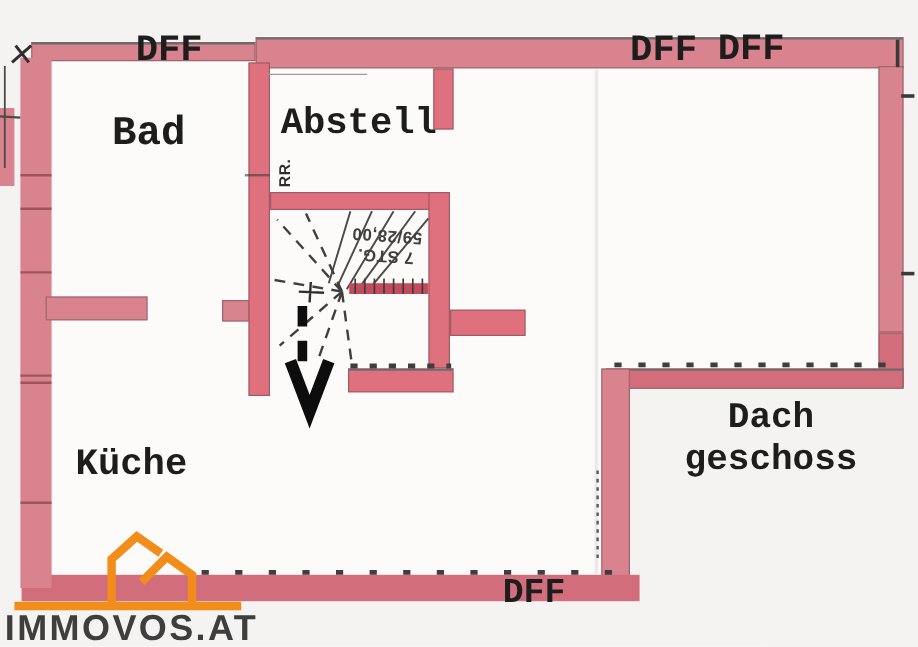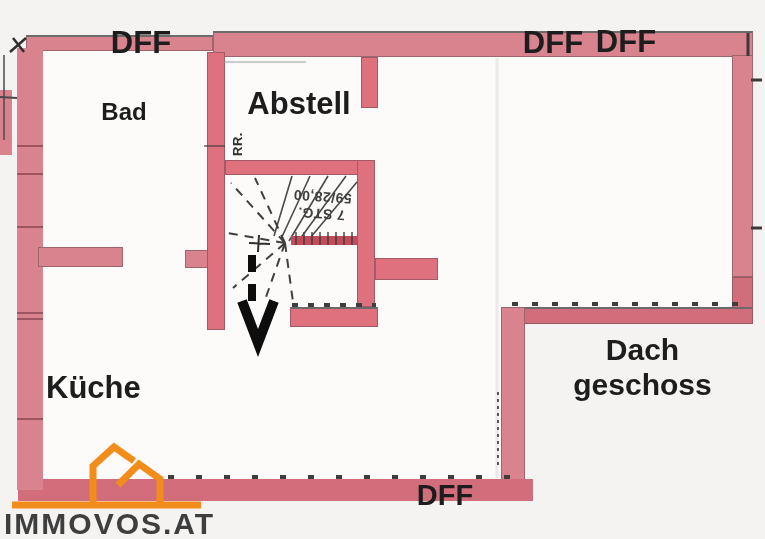--- a/index.html
+++ b/index.html
@@ -15,21 +15,21 @@
   }
   .room{position:absolute;background:var(--c-room);}
   .wall{position:absolute;background:var(--c-wall);box-sizing:border-box;
         border:1px solid rgba(70,58,60,0.40);}
   .wall.bright{background:var(--c-wall-bright);}
   .wall.deep{background:var(--c-wall-deep);}
   .wall.edge-top{border-top:2px solid #6e6a6a;}
   .wall.no-border{border:none;}
   .label{
     position:absolute;font-weight:700;color:var(--c-ink);
-    text-align:center;line-height:34px;font-size:31px;letter-spacing:0px;
+    text-align:center;line-height:34px;font-size:31px;letter-spacing:0px;font-family:Liberation Mono, monospace;
   }
   .label .ln{display:block;}
   .dff{font-size:31px;line-height:32px;}
   #stairs-note{
     position:absolute;left:281px;top:186px;width:82px;height:36px;
     font-size:14px;line-height:17px;font-weight:700;color:var(--c-stair-ink);
     text-align:center;transform:rotate(184deg);letter-spacing:0.5px;
   }
   #rr-label{
     position:absolute;left:219px;top:136px;width:38px;height:16px;
@@ -120,30 +120,30 @@
       <path d="M118,485 L139,464 L160,479 L160,504"></path>
       <path d="M12,505 L201,505"></path>
     </g>
   </svg>
 
   <div class="label dff" style="left:106px;top:27px;width:70px;">DFF</div>
   <div class="label dff" style="left:521px;top:27px;width:64px;">DFF</div>
   <div class="label dff" style="left:594px;top:26px;width:64px;">DFF</div>
   <div class="label dff" style="left:413px;top:479px;width:64px;font-size:29px;">DFF</div>
 
-  <div class="label" style="left:39px;top:95px;width:170px;font-size:24px;line-height:34px;">
+  <div class="label" style="left:39px;top:95px;width:170px;font-size:34px;line-height:34px;">
     <span class="ln">Bad</span>
   </div>
 
   <div class="label" style="left:228px;top:85px;width:142px;line-height:37px;">
     <span class="ln">Abstell</span>
   </div>
 
 
-  <div class="label" style="left:46px;top:371px;width:110px;text-align:left;">Küche</div>
+  <div class="label" style="left:46px;top:371px;width:110px;text-align:right;">Küche</div>
 
   <div class="label" style="left:560px;top:332px;width:165px;font-size:30px;line-height:35px;">
     <span class="ln">Dach</span>
     <span class="ln">geschoss</span>
   </div>
 
 
   <div id="stairs-note">
     <span class="ln">7 STG.</span>
     <span class="ln">59/28,00</span>

